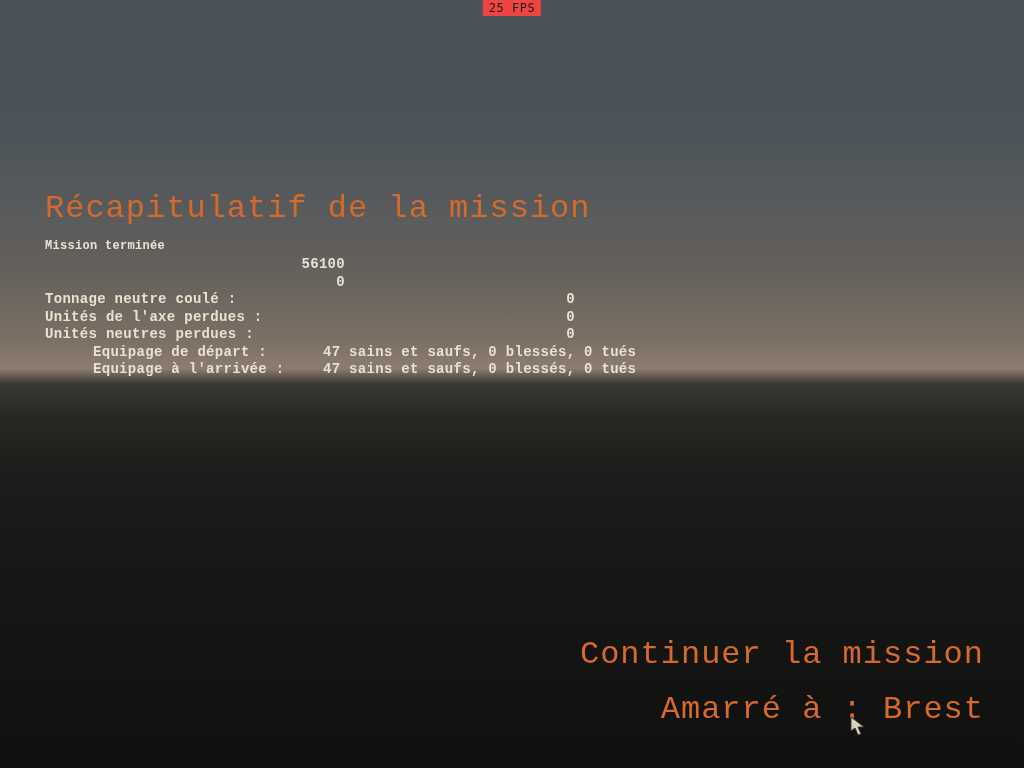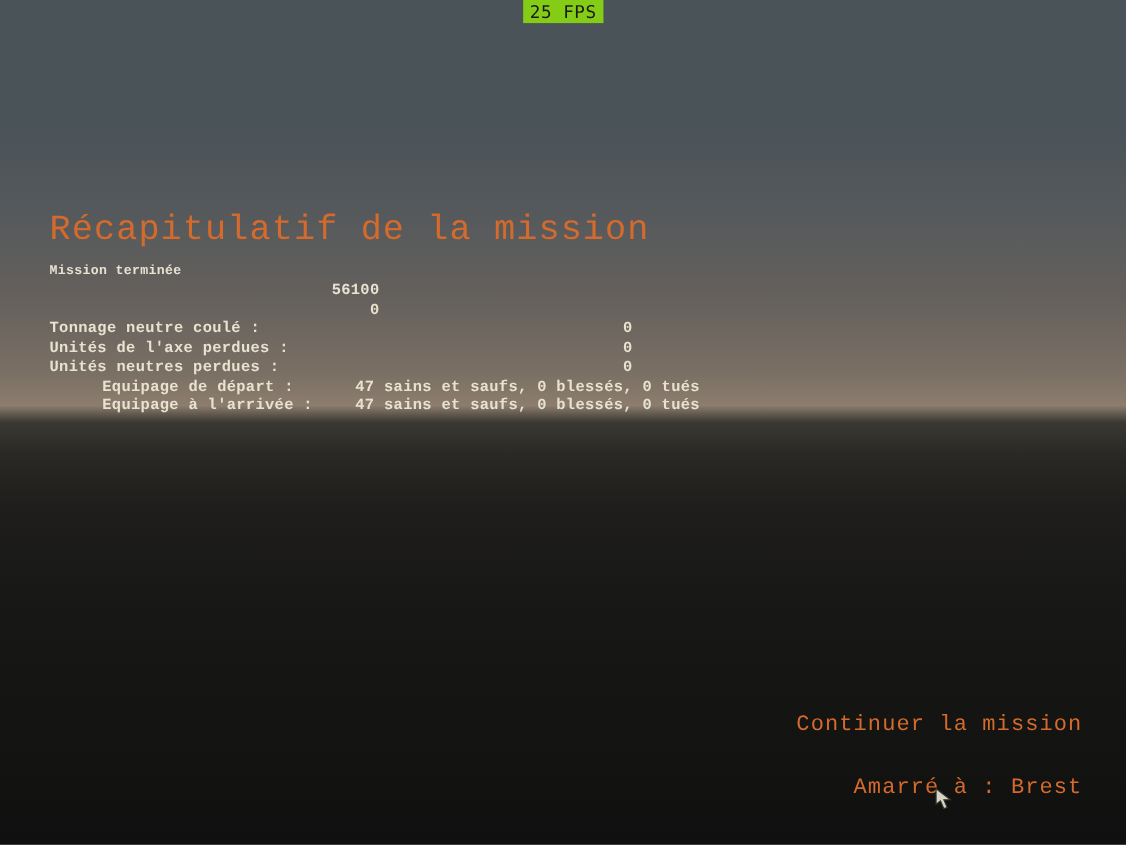--- a/index.html
+++ b/index.html
@@ -21,23 +21,23 @@
         #141412 85%,
         #101010 100%);
     position: relative;
     color: #e8e2d0;
   }
   .fps-badge {
     position: absolute;
     top: 0;
     left: 50%;
     transform: translateX(-50%);
-    background: #84cc16;
+    background: #ef4444;
     color: #1a1a1a;
-    font-size: 16px;
+    font-size: 12px;
     font-family: monospace;
     padding: 1px 6px;
     letter-spacing: 0.5px;
   }
   .summary-panel {
     position: absolute;
     left: 45px;
     top: 190px;
     width: 600px;
   }
@@ -76,23 +76,23 @@
   .crew-value { flex: 1; white-space: nowrap; }
   .actions {
     position: absolute;
     right: 40px;
     bottom: 40px;
     text-align: right;
   }
   .action-link {
     display: block;
     color: #d46a2c;
-    font-size: 20px;
+    font-size: 32px;
     letter-spacing: 1px;
-    margin-top: 34px;
+    margin-top: 18px;
     cursor: pointer;
   }
   .cursor-pointer {
     position: absolute;
     left: 850px;
     top: 716px;
     width: 18px;
     height: 20px;
     pointer-events: none;
   }

